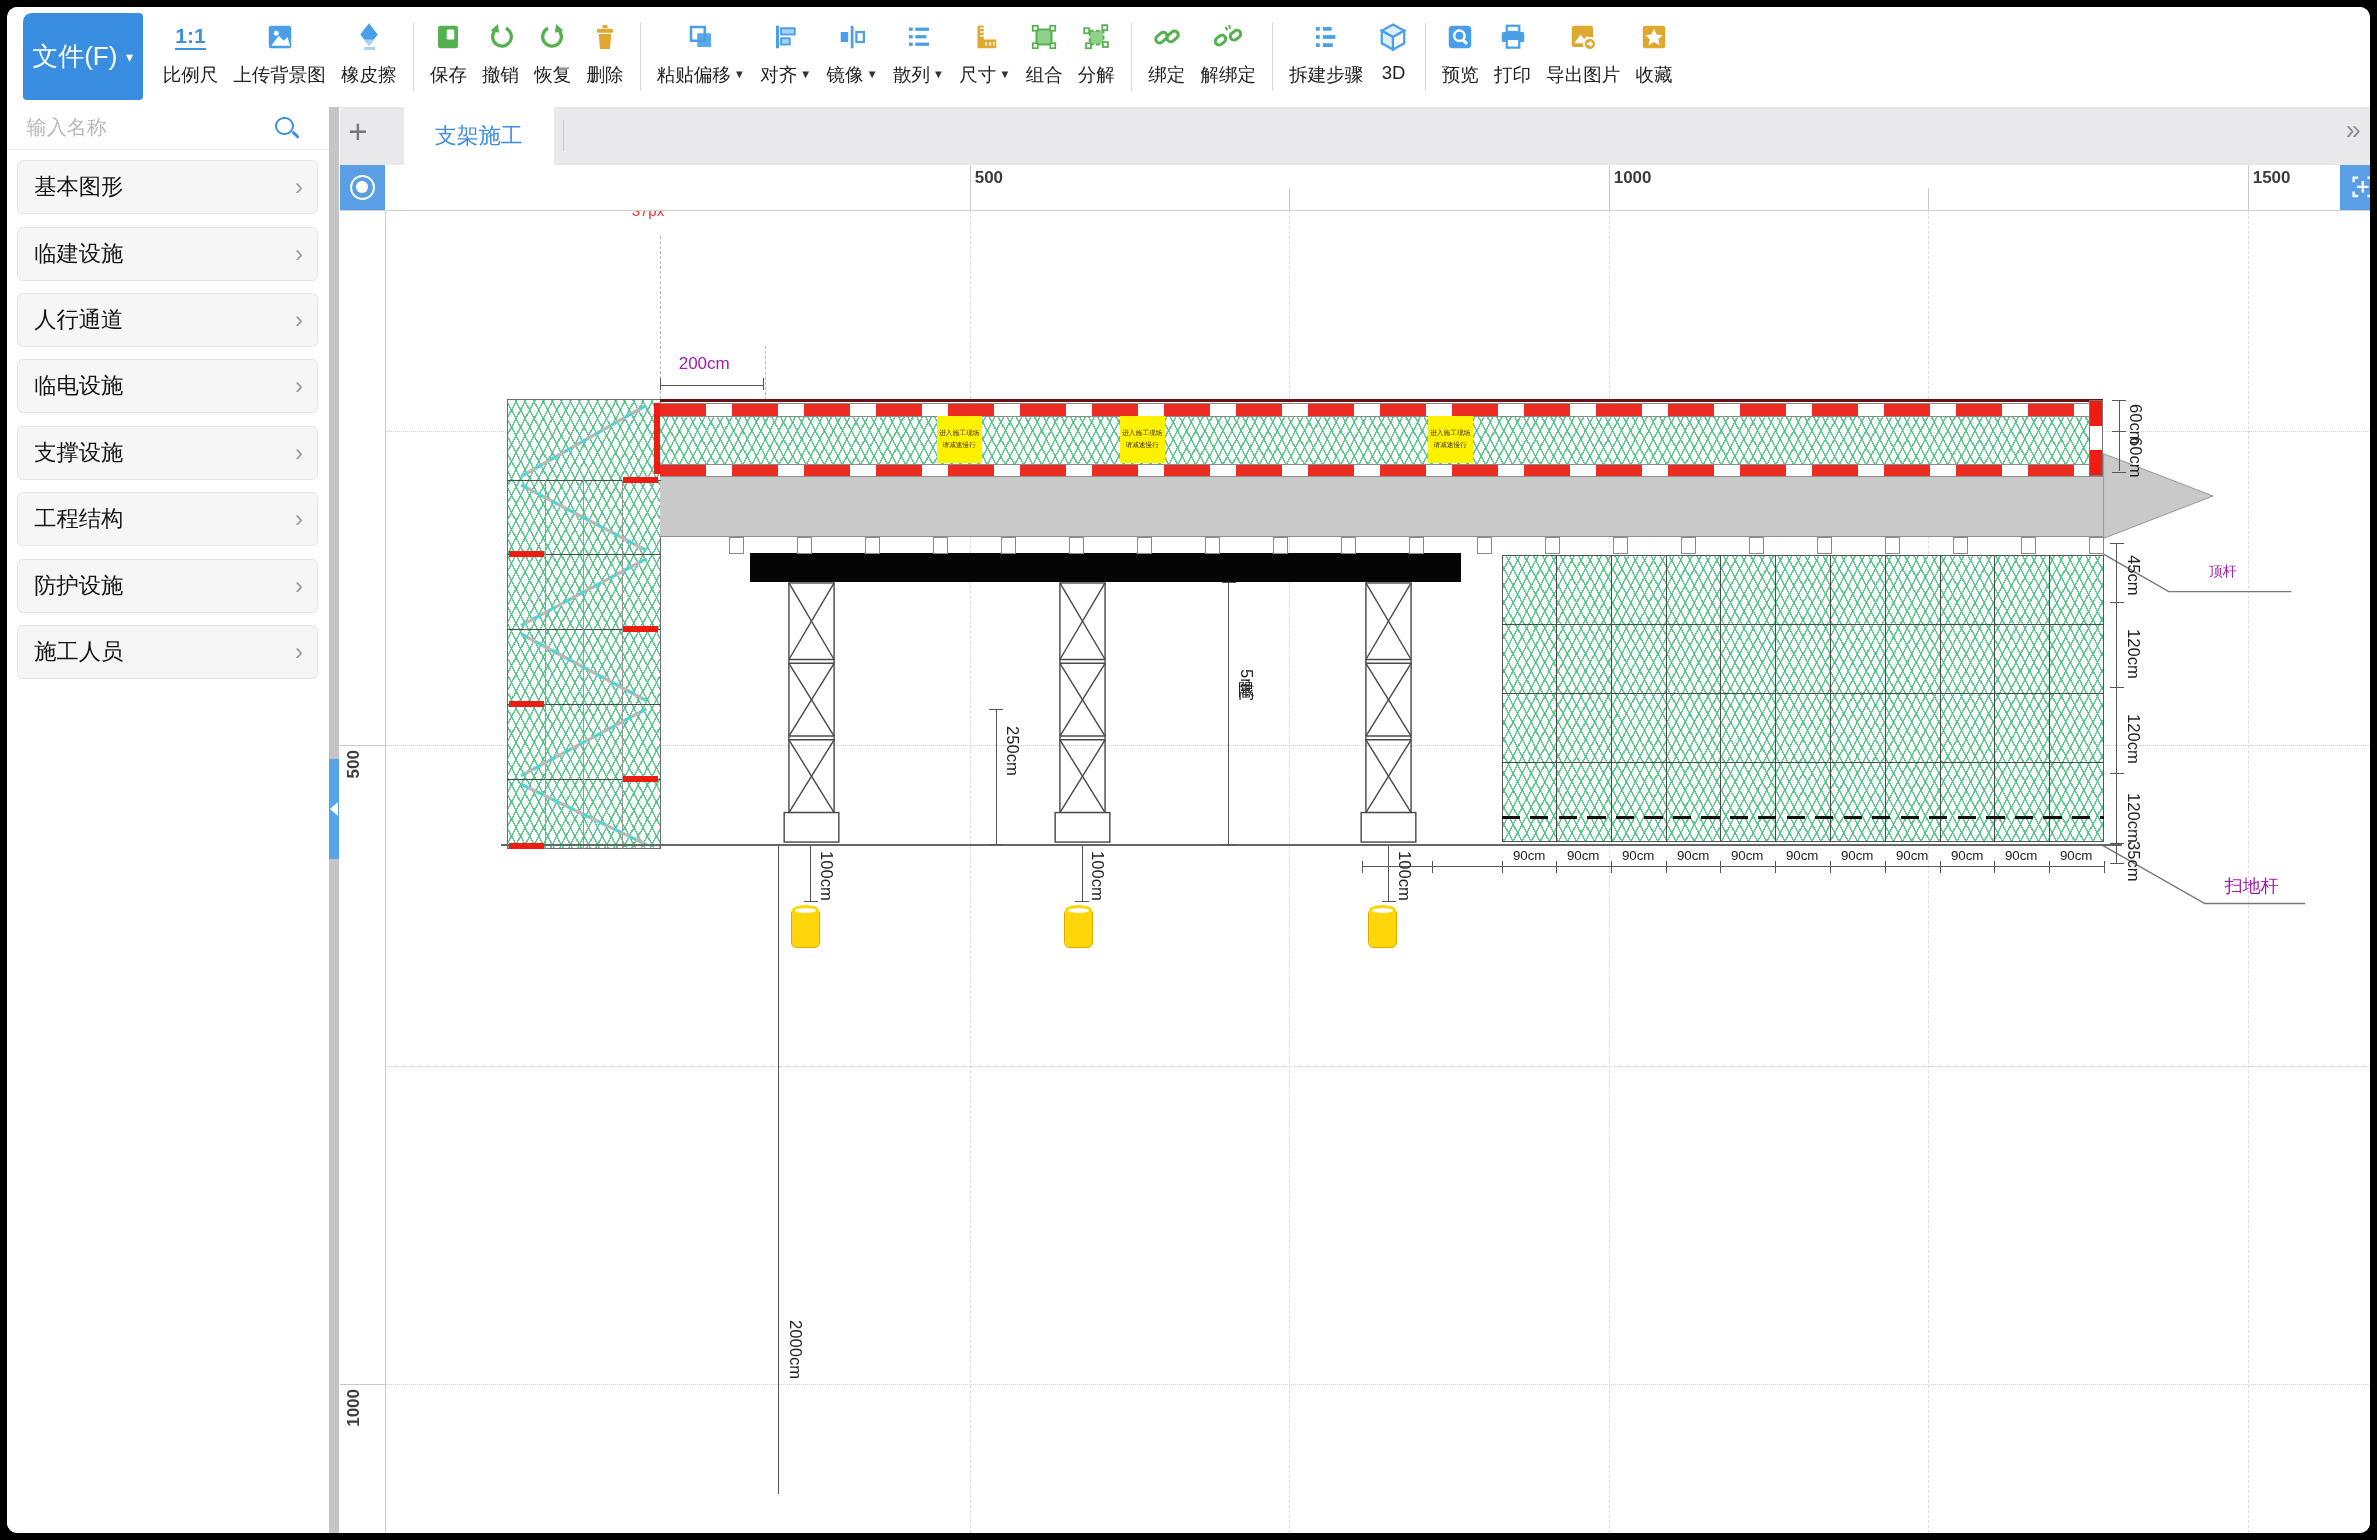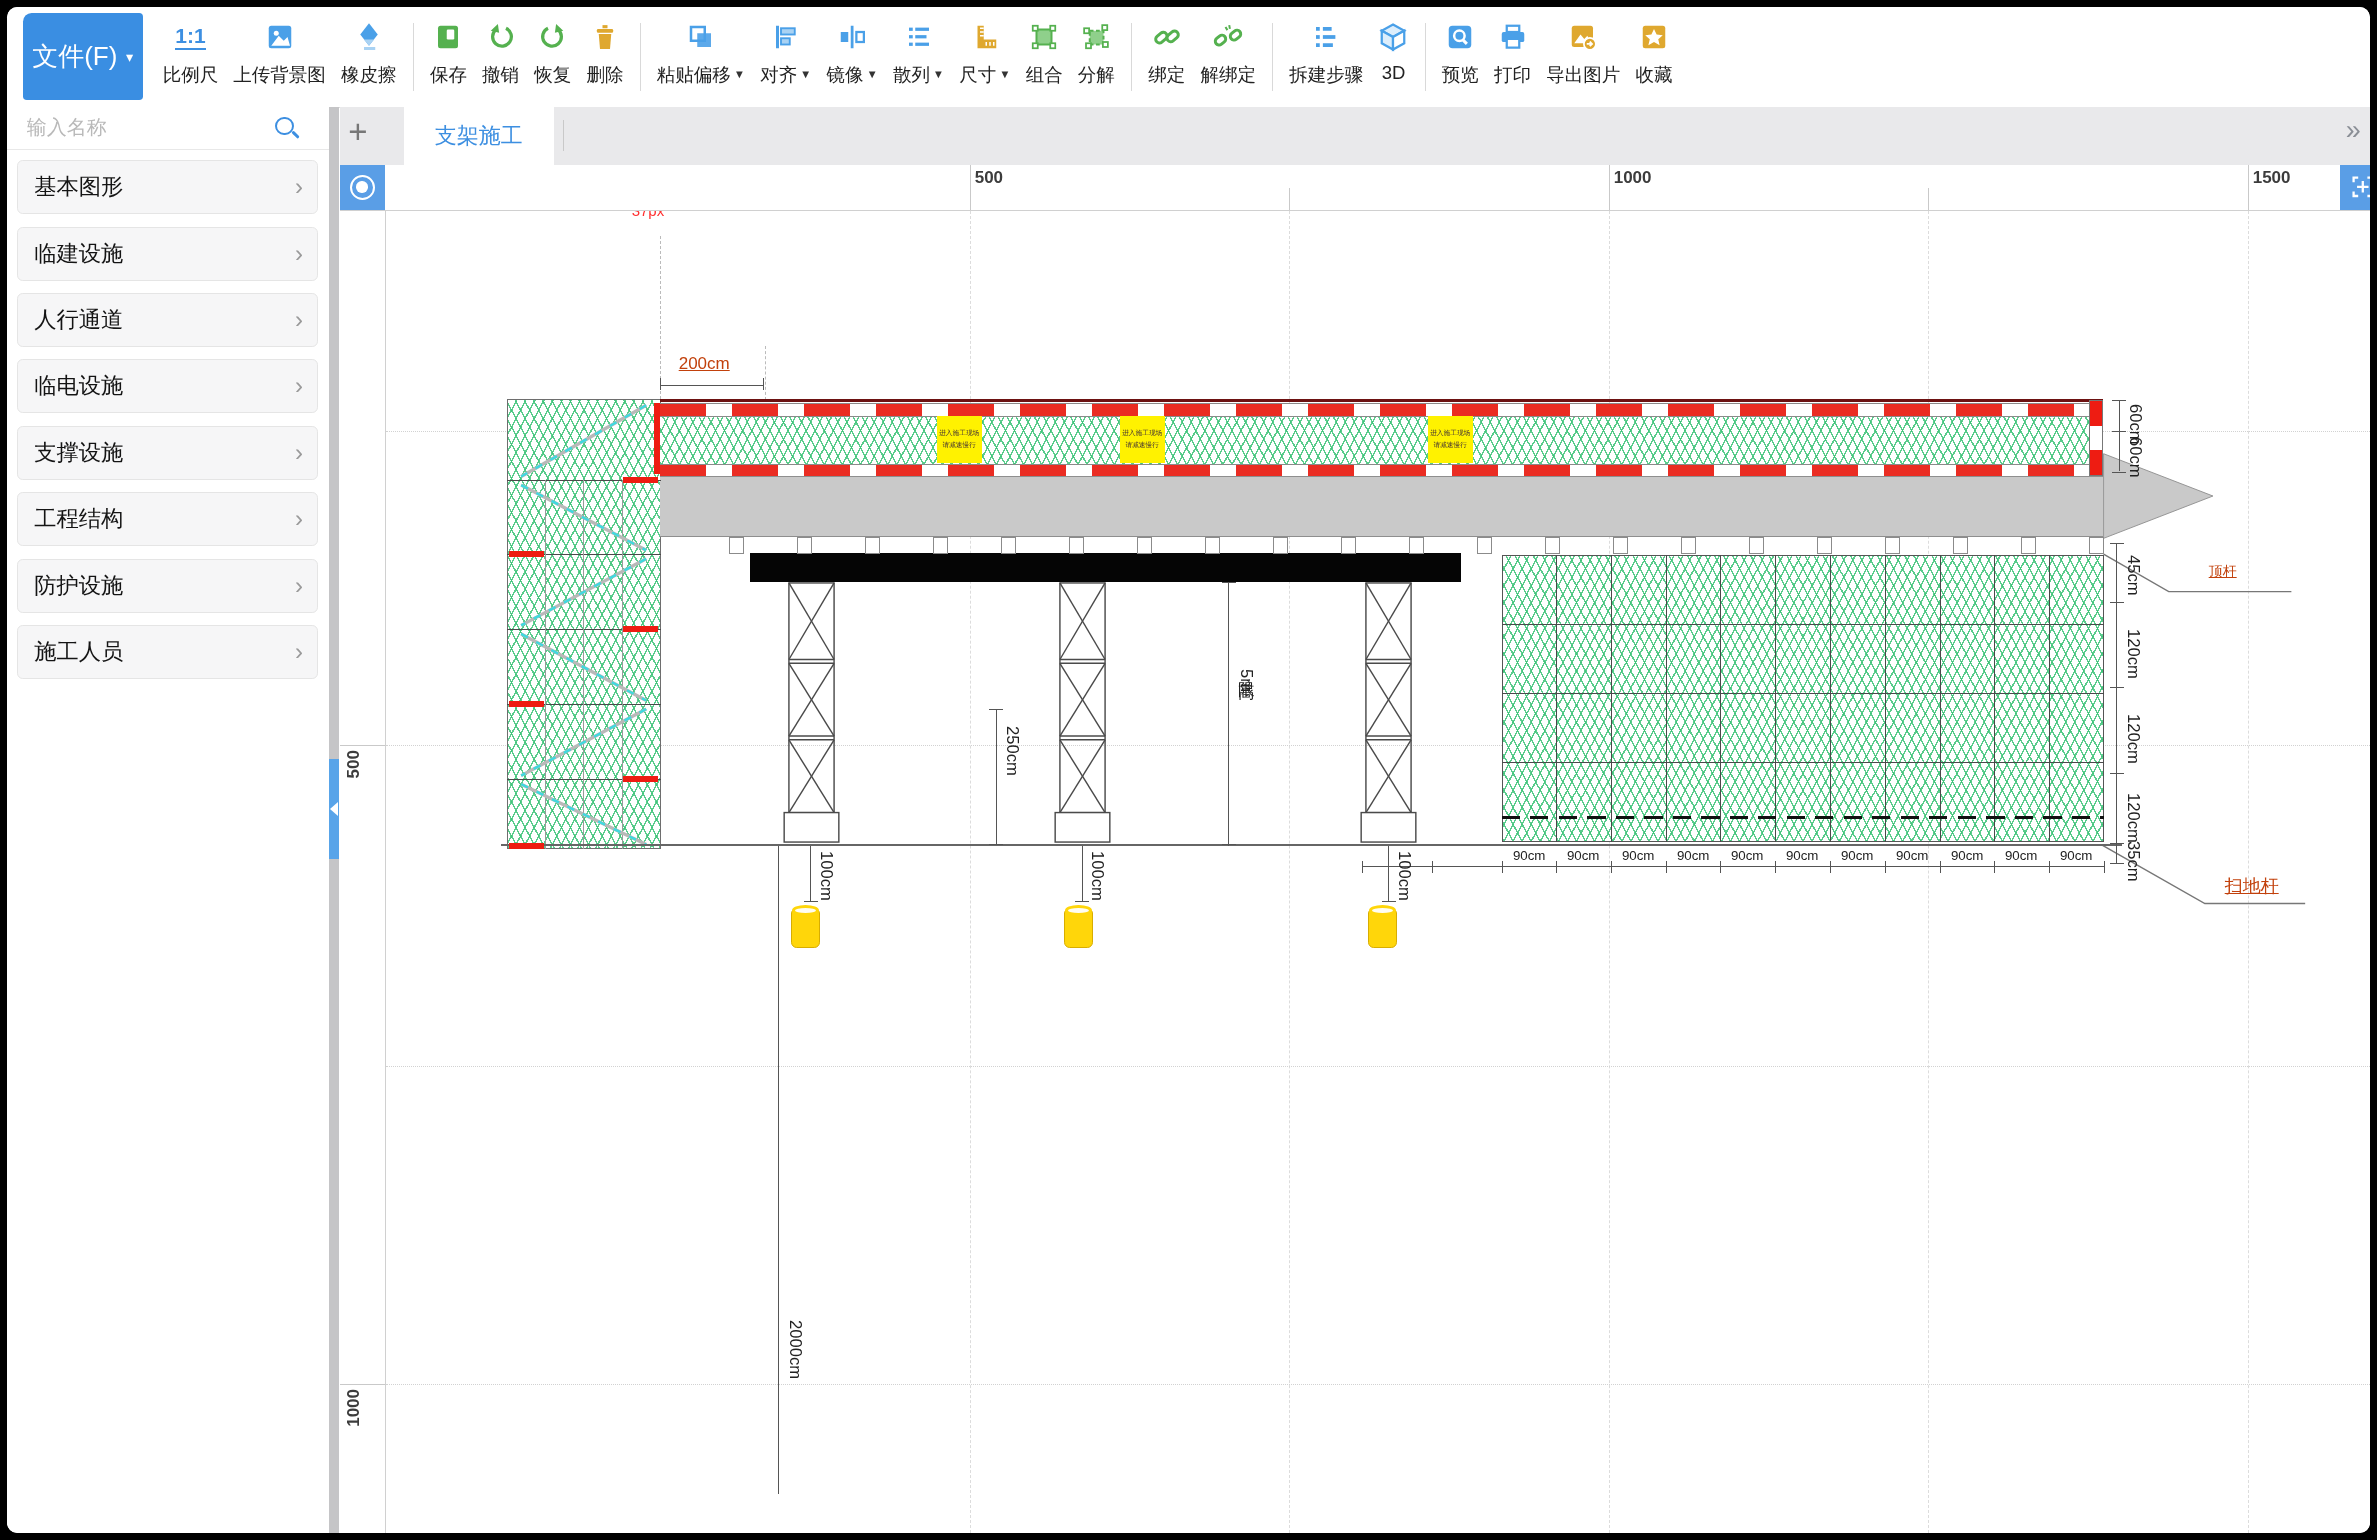--- a/index.html
+++ b/index.html
@@ -64,21 +64,21 @@
   .draw{position:absolute;z-index:2;}
   .mesh{background-color:#fff;background-image:
     repeating-linear-gradient(62deg,rgba(61,195,120,.85) 0 1.4px,transparent 1.4px 8px),
     repeating-linear-gradient(-62deg,rgba(61,195,120,.85) 0 1.4px,transparent 1.4px 8px);}
   .rw{background:repeating-linear-gradient(90deg,#ea2c22 0 46px,#ffffff 46px 72px);border-top:1px solid #8a8a8a;border-bottom:1px solid #8a8a8a;}
   .dimline-v{position:absolute;width:1.4px;background:#555;z-index:3;}
   .dimline-h{position:absolute;height:1.4px;background:#555;z-index:3;}
   .cap-h{position:absolute;width:14.3px;height:1.4px;background:#555;z-index:3;}
   .cap-v{position:absolute;width:1.4px;height:12.4px;background:#555;z-index:3;}
   .vtext{position:absolute;writing-mode:vertical-rl;font-size:16.6px;color:#222;z-index:4;white-space:nowrap;}
-  .htext{position:absolute;font-size:16.6px;color:#c2410c;z-index:4;white-space:nowrap;text-decoration:underline;}
+  .htext{position:absolute;font-size:16.6px;color:#a21caf;z-index:4;white-space:nowrap;}
   .sign{position:absolute;width:45px;height:47px;background:#fff200;z-index:4;display:flex;flex-direction:column;align-items:center;justify-content:center;gap:2.9px;}
   .sign div{font-size:6.7px;color:#433;white-space:nowrap;}
   .pad{position:absolute;width:15px;height:17px;background:#fff;border:1.4px solid #8b8b8b;box-sizing:border-box;z-index:3;}
   .post{position:absolute;width:1.4px;background:#4a4a4a;z-index:3;}
   .rail{position:absolute;height:1.4px;background:#4a4a4a;z-index:3;}
   .barrel{position:absolute;width:29.5px;height:44px;z-index:4;}
   .barrel .body{position:absolute;left:0;top:5.7px;width:29.5px;height:38px;background:#ffd60a;border:1px solid #d8ad00;border-radius:2.9px 2.9px 5.7px 5.7px;box-sizing:border-box;}
   .barrel .lid{position:absolute;left:1px;top:0;width:27.6px;height:11.4px;background:#fffdf2;border:3.3px solid #ffd60a;border-radius:50%;box-sizing:border-box;}
   .lbl90{position:absolute;top:683px;width:55px;text-align:center;font-size:13.3px;color:#222;z-index:4;}
   .redmark{position:absolute;height:6.7px;background:#ee1c12;z-index:4;}

